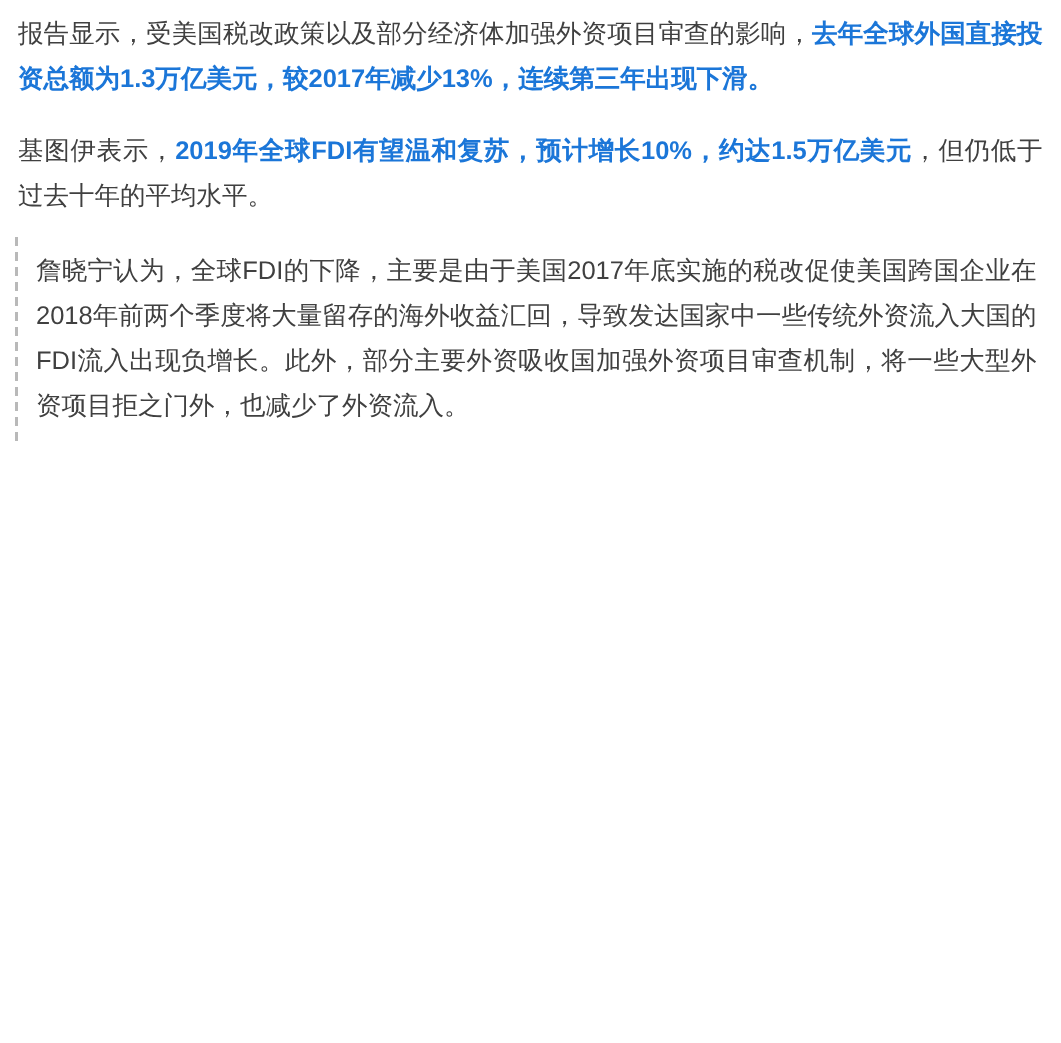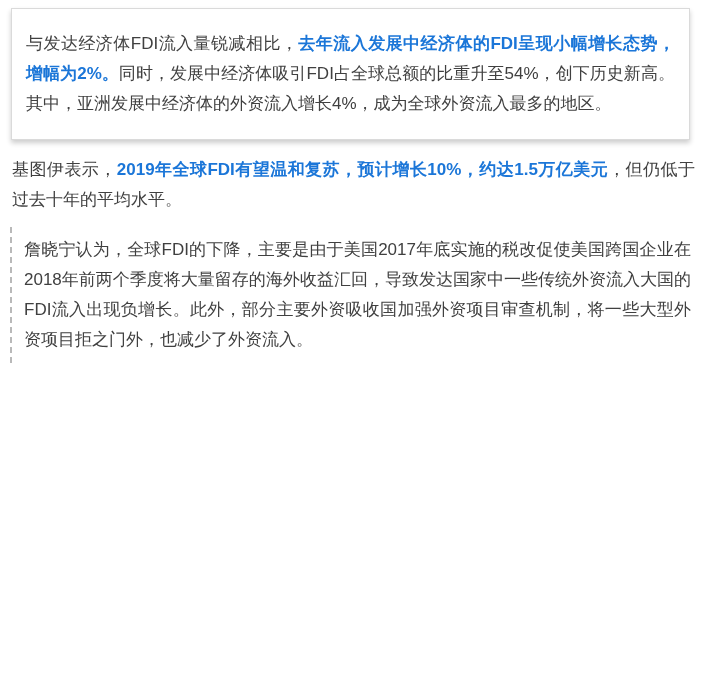--- a/index.html
+++ b/index.html
@@ -53,22 +53,22 @@
     margin:0 0 0 -2px;
     padding:8px 4px 8px 12px;
     text-align:justify;
   }
 </style>
 </head>
 <body>
 
 <div class="article">
 
+  <p class="para p1"><span>报告显示，受美国税改政策以及部分经济体加强外资项目审查的影响，</span><span class="hl">去年全球外国直接投资总额为1.3万亿美元，较2017年减少13%，连续第三年出现下滑。</span></p>
 
 
 
-  <div class="callout"><span>与发达经济体FDI流入量锐减相比，</span><span class="hl">去年流入发展中经济体的FDI呈现小幅增长态势，增幅为2%。</span><span>同时，发展中经济体吸引FDI占全球总额的比重升至54%，创下历史新高。其中，亚洲发展中经济体的外资流入增长4%，成为全球外资流入最多的地区。</span></div>
 
   <p class="para p3"><span>基图伊表示，</span><span class="hl">2019年全球FDI有望温和复苏，预计增长10%，约达1.5万亿美元</span><span>，但仍低于过去十年的平均水平。</span></p>
 
   <div class="quote"><span>詹晓宁认为，全球FDI的下降，主要是由于美国2017年底实施的税改促使美国跨国企业在2018年前两个季度将大量留存的海外收益汇回，导致发达国家中一些传统外资流入大国的FDI流入出现负增长。此外，部分主要外资吸收国加强外资项目审查机制，将一些大型外资项目拒之门外，也减少了外资流入。</span></div>
 
 </div>
 
 </body></html>

